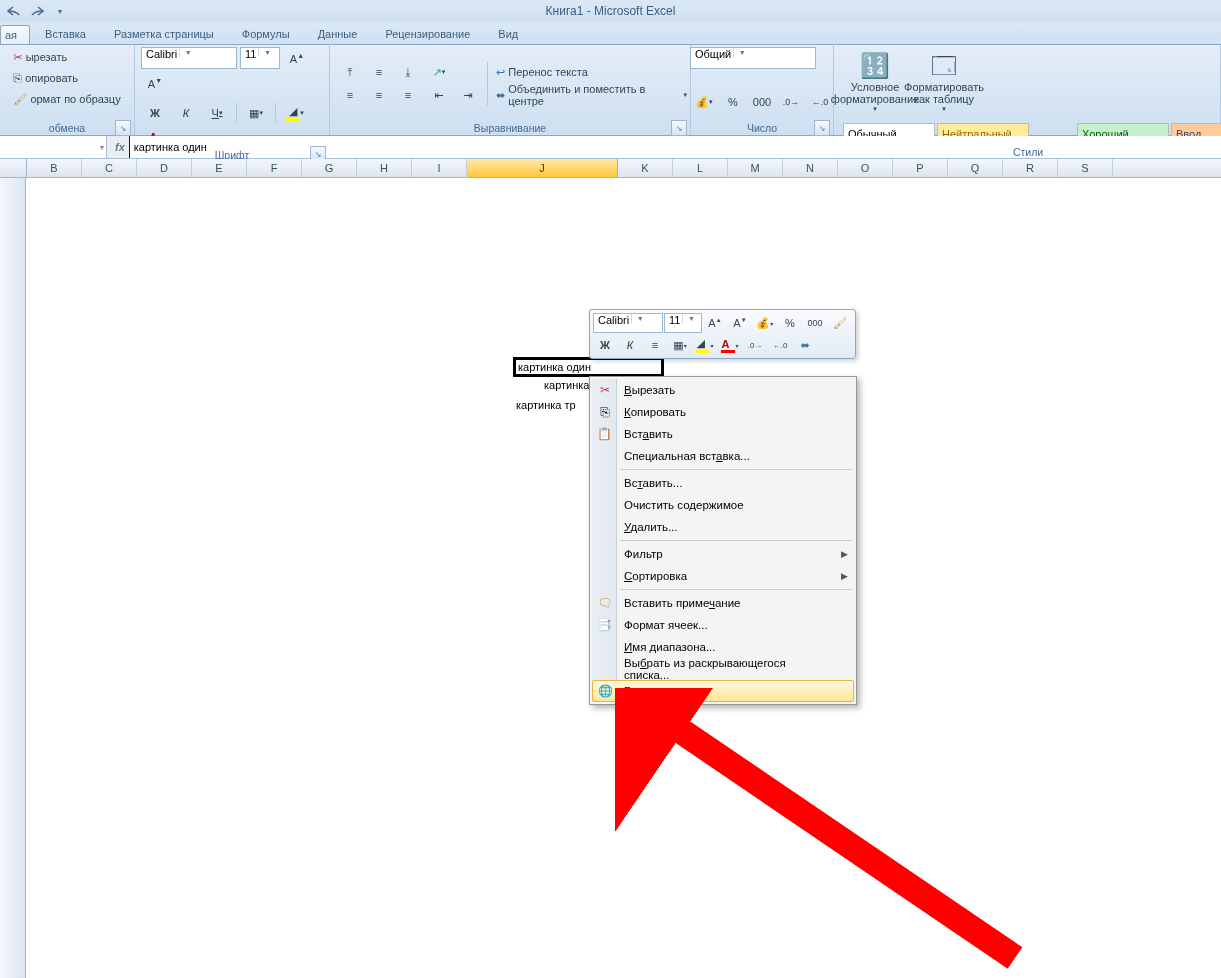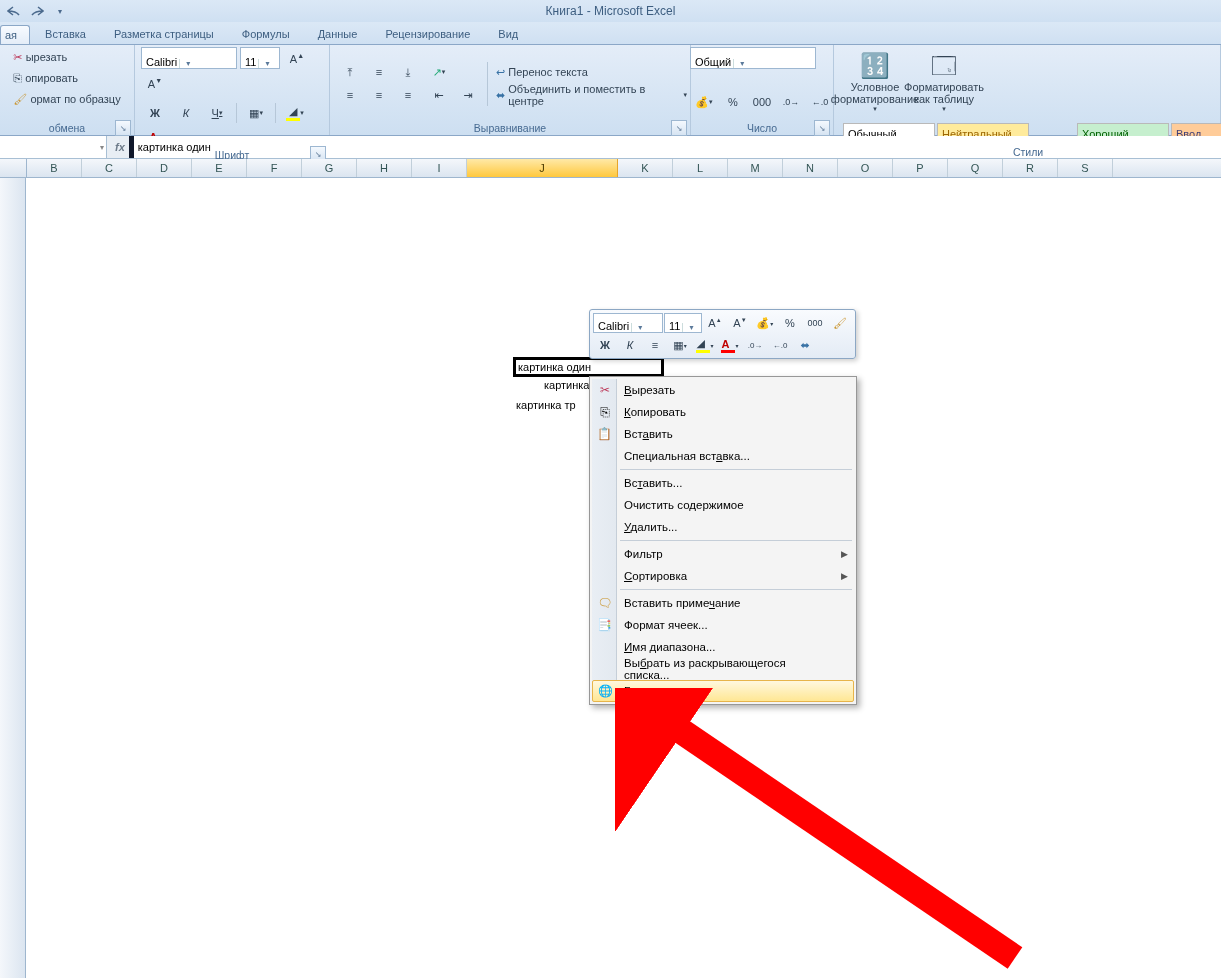--- a/index.html
+++ b/index.html
@@ -14,37 +14,37 @@
   .tab.active { background:linear-gradient(#f8fbff,#e4edf8); border-color:#8ba7c7; position:relative; top:1px;}
   .tab.partial-left { padding-left:4px;}
   
   .ribbon { height:90px; background:linear-gradient(#e4edf8,#cddff1); border-bottom:1px solid #8ba7c7; display:flex; }
   .group { border-right:1px solid #b5c9de; padding:2px 6px 0 6px; display:flex; flex-direction:column; justify-content:space-between; min-width:0;}
   .group-inner { display:flex; align-items:center; gap:3px; flex:1; flex-wrap:wrap; align-content:center;}
   .group-label-row { height:15px; display:flex; align-items:center; justify-content:center; position:relative; color:#466a91; font-size:10.5px; }
   .group-label-row .dlg { position:absolute; right:-3px; bottom:-1px; width:14px; height:14px; border:1px solid #9db7d1; background:linear-gradient(#f4f9fe,#d6e4f2); display:flex; align-items:center; justify-content:center; font-size:8px; color:#5d7896;}
   .rbtn { height:20px; min-width:20px; border:1px solid transparent; background:transparent; display:inline-flex; align-items:center; justify-content:center; padding:0 2px; color:#345; }
   .rbtn.small{ width:22px;}
-  .combo { height:20px; border:1px solid #9db7d1; background:#fff; display:inline-flex; align-items:flex-end; padding:0 2px 0 4px; }
+  .combo { height:20px; border:1px solid #9db7d1; background:#fff; display:inline-flex; align-items:flex-start; padding:0 2px 0 4px; }
   .combo .drop { width:12px; text-align:center; color:#5b7a9b; font-size:8px; margin-left:2px; border-left:1px solid #cdd; padding-left:2px;}
   .bigbtn { width:60px; height:66px; border:1px solid transparent; display:flex; flex-direction:column; align-items:center; justify-content:center; text-align:center; line-height:1.1; color:#345; padding:2px;}
   .bigbtn .bicon{ font-size:24px; margin-bottom:2px;}
   .stylebox { width:82px; height:20px; border:1px solid #b9b9b9; display:flex; align-items:center; padding:0 4px; margin:1px; font-size:11px;}
   .stylebox.normal{background:#fff;}
   .stylebox.neutral{background:#ffeb9c; color:#9c6500;}
   .stylebox.good{background:#c6efce; color:#006100;margin-left:47px;}
   .stylebox.input{background:#ffcc99; color:#3f3f76;}
   .vstack { display:flex; flex-direction:column; gap:1px;}
   .clip-left-col{ display:flex; flex-direction:column; gap:1px; align-items:flex-start;}
   .clip-left-col .rbtn{ justify-content:flex-start; padding-left:2px; height:18px;}
   
   .formulabar { height:22px; border-bottom:1px solid #a8bfd4; display:flex; align-items:stretch; background:#e8eef4;}
   .namebox { width:98px; border-right:1px solid #a8bfd4; background:#fff; display:flex; align-items:center; padding:0 4px; position:relative;}
   .namebox .drop{position:absolute; right:2px; font-size:8px; color:#888;}
-  .fx-zone{ display:flex; align-items:center; border-right:5px solid #0f172a; padding:0 4px; background:#e8eef4;}
+  .fx-zone{ display:flex; align-items:center; border-right:1px solid #0f172a; padding:0 4px; background:#e8eef4;}
   .fx-zone .fx{ font-style:italic; font-weight:bold; color:#6e7c8a; margin-left:4px;}
   .formula-input{ flex:1; background:#fff; display:flex; align-items:center; padding:0 4px;}
   
   .gridwrap{ position:relative; }
   .colhead-row{ height:18px; display:flex; background:linear-gradient(#f4f7fb,#dbe5f0); border-bottom:1px solid #9eb6ce;}
   .corner{ width:26px; border-right:1px solid #9eb6ce; background:linear-gradient(#f4f7fb,#dbe5f0);}
   .colhead{ width:54px; border-right:1px solid #c1cfda; display:flex; align-items:center; justify-content:center; font-size:11px; color:#355;}
   .colhead.active{ background:linear-gradient(#ffe9a7,#ffc83d); border-right-color:#e7a52a; color:#4c3b00;}
   .gridbody{ position:relative; height:840px; background:#fff; background-image:linear-gradient(to right,#d0d7e5 0.5px,transparent 0.5px),linear-gradient(to bottom,#d0d7e5 0.5px,transparent 0.5px); background-size:54px 20px; background-position:26px 0;}
   

